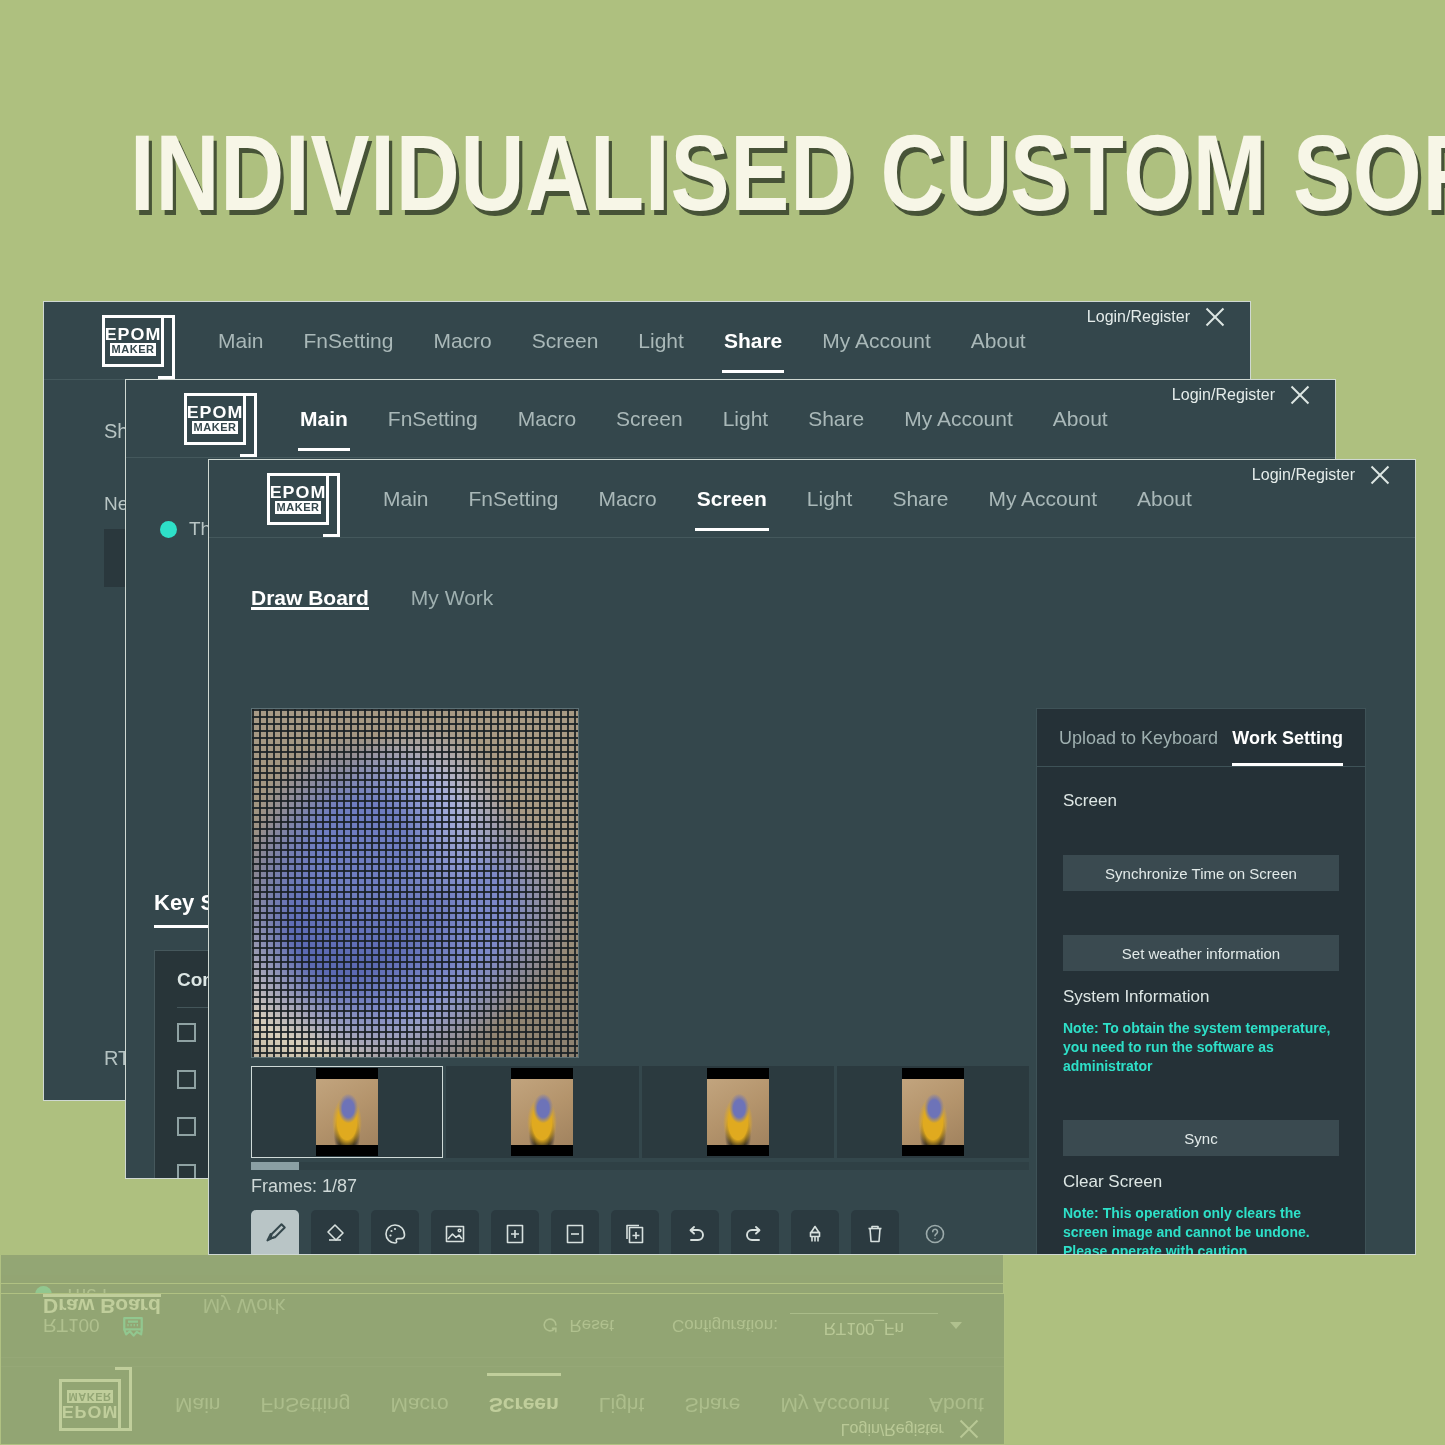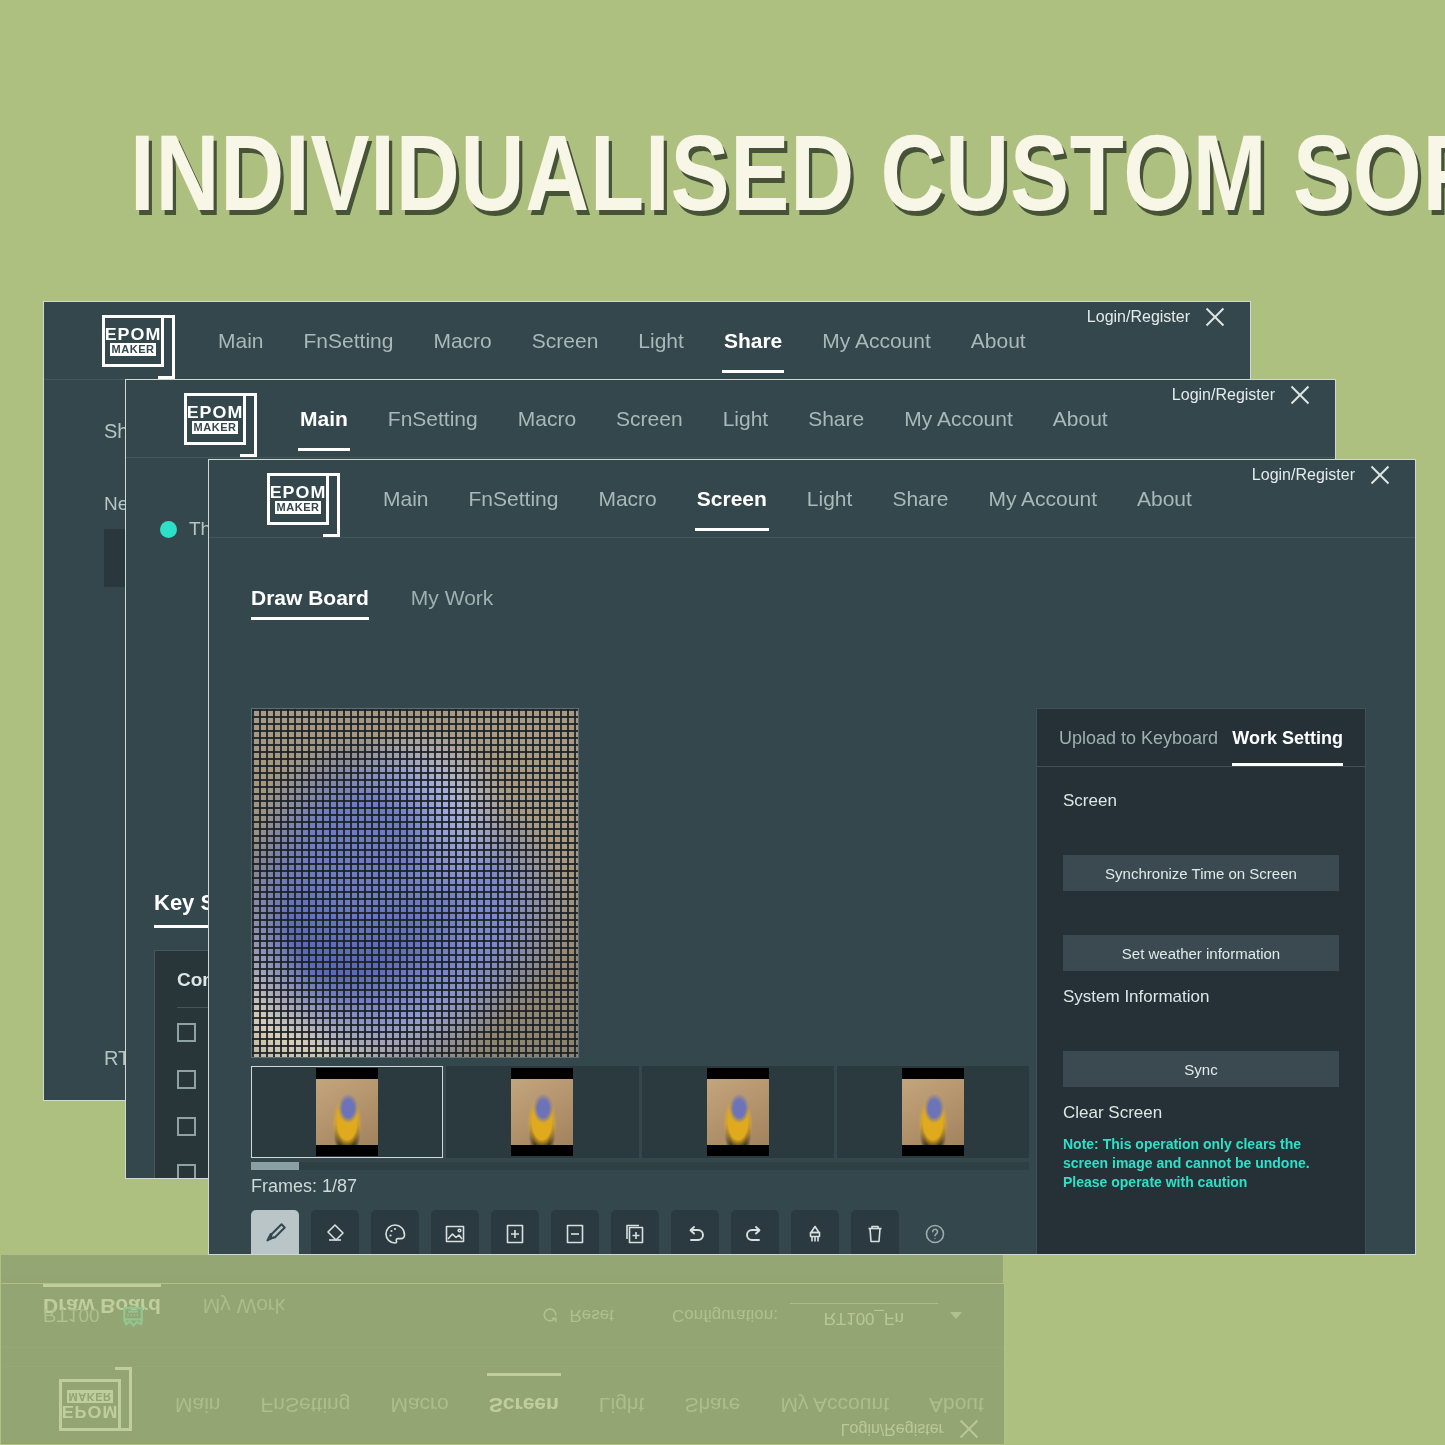--- a/index.html
+++ b/index.html
@@ -133,21 +133,21 @@
   .combpanel .ch { font-size:19px; font-weight:bold; color:#dce6e4; }
   .combpanel .divider{ width:170px; height:1px; background:#44565a; margin:16px 0 14px 0;}
   .cbrow { display:flex; align-items:center; gap:14px; margin-bottom:26px; }
   .cbbox { width:19px; height:19px; border:2px solid #8fa2a3; }
   .cbrow span { font-size:18px; color:#b5c3c2; }
 
   
   #win-screen { left:208px; top:459px; width:1208px; height:796px; z-index:3; }
   .screen-body { position:relative; height:100%; }
   .subtabs { display:flex; gap:42px; padding:48px 0 0 42px; }
-  .subtab { font-size:21px; color:#9fb0b0; position:relative; padding-bottom:10px; }
+  .subtab { font-size:21px; color:#9fb0b0; position:relative; }
   .subtab.active { color:#ffffff; font-weight:bold; }
   .subtab.active:after{
     content:""; position:absolute; left:0; right:0; bottom:0;
     height:3px; background:#ffffff;
   }
 
   
   .canvas-wrap {
     position:absolute; left:42px; top:170px;
     width:328px; height:350px;
@@ -517,20 +517,21 @@
       <div class="settings-tabs">
         <div class="stab">Upload to Keyboard</div>
         <div class="stab active">Work Setting</div>
       </div>
       <div class="settings-inner">
         <div class="sec-title">Screen</div>
         <div class="sbtn">Synchronize Time on Screen</div>
         <div class="sbtn">Set weather information</div>
 
         <div class="sec-title">System Information</div>
+        <div class="note">Note: To obtain the system temperature, you need to run the software as administrator</div>
         <div class="sbtn">Sync</div>
 
         <div class="sec-title">Clear Screen</div>
         <div class="note">Note: This operation only clears the screen image and cannot be undone. Please operate with caution</div>
       </div>
     </div>
 
   </div>
 </div>
 

